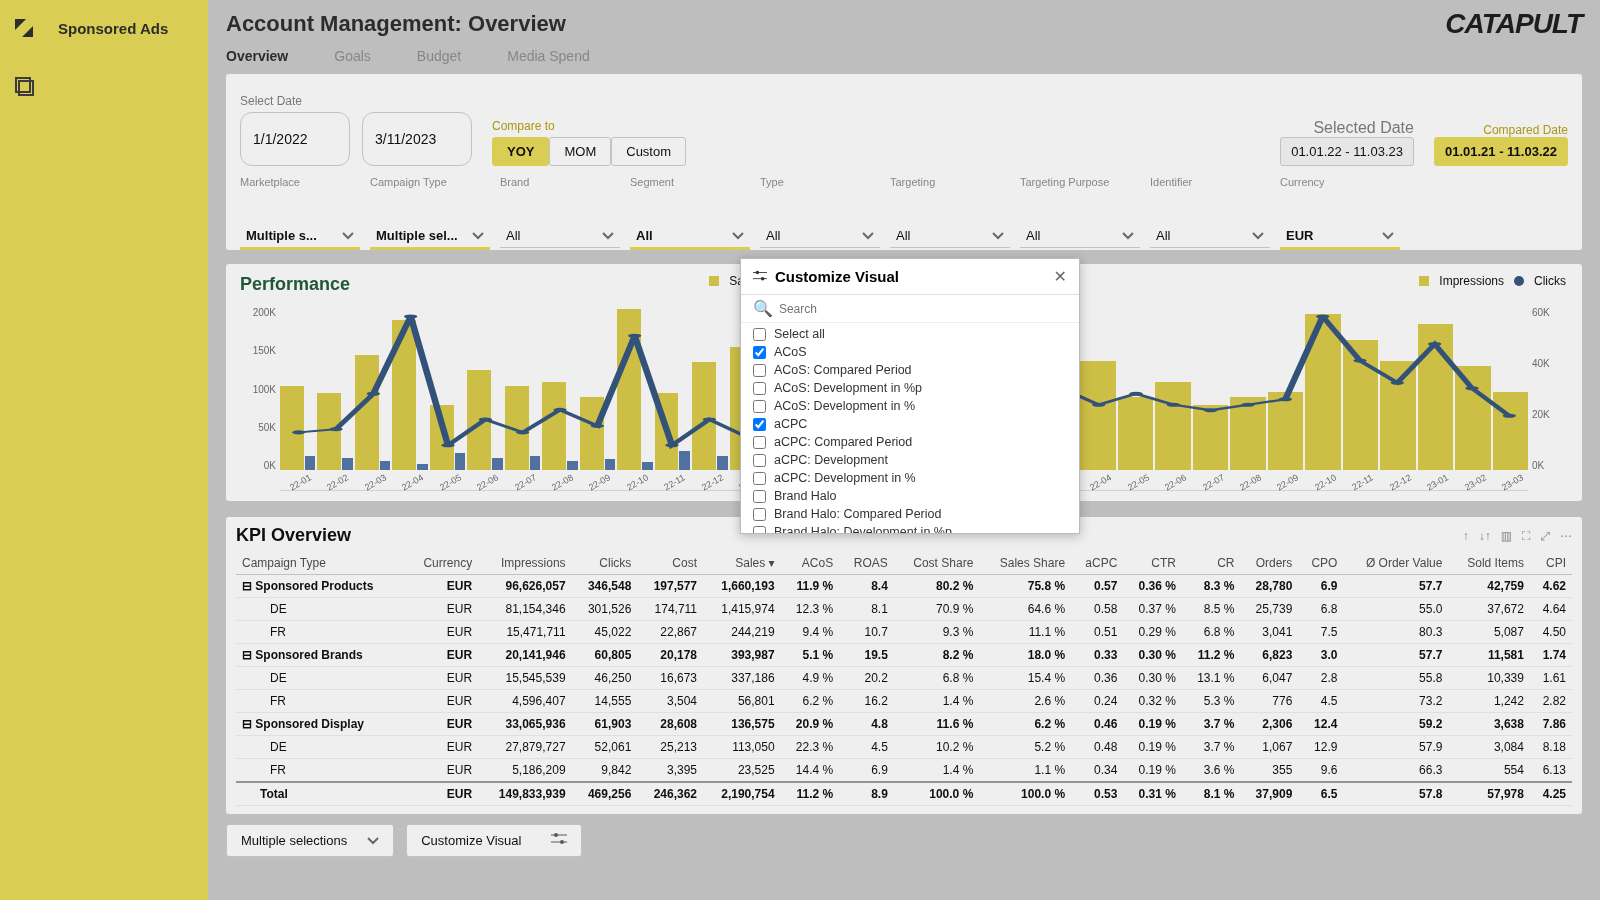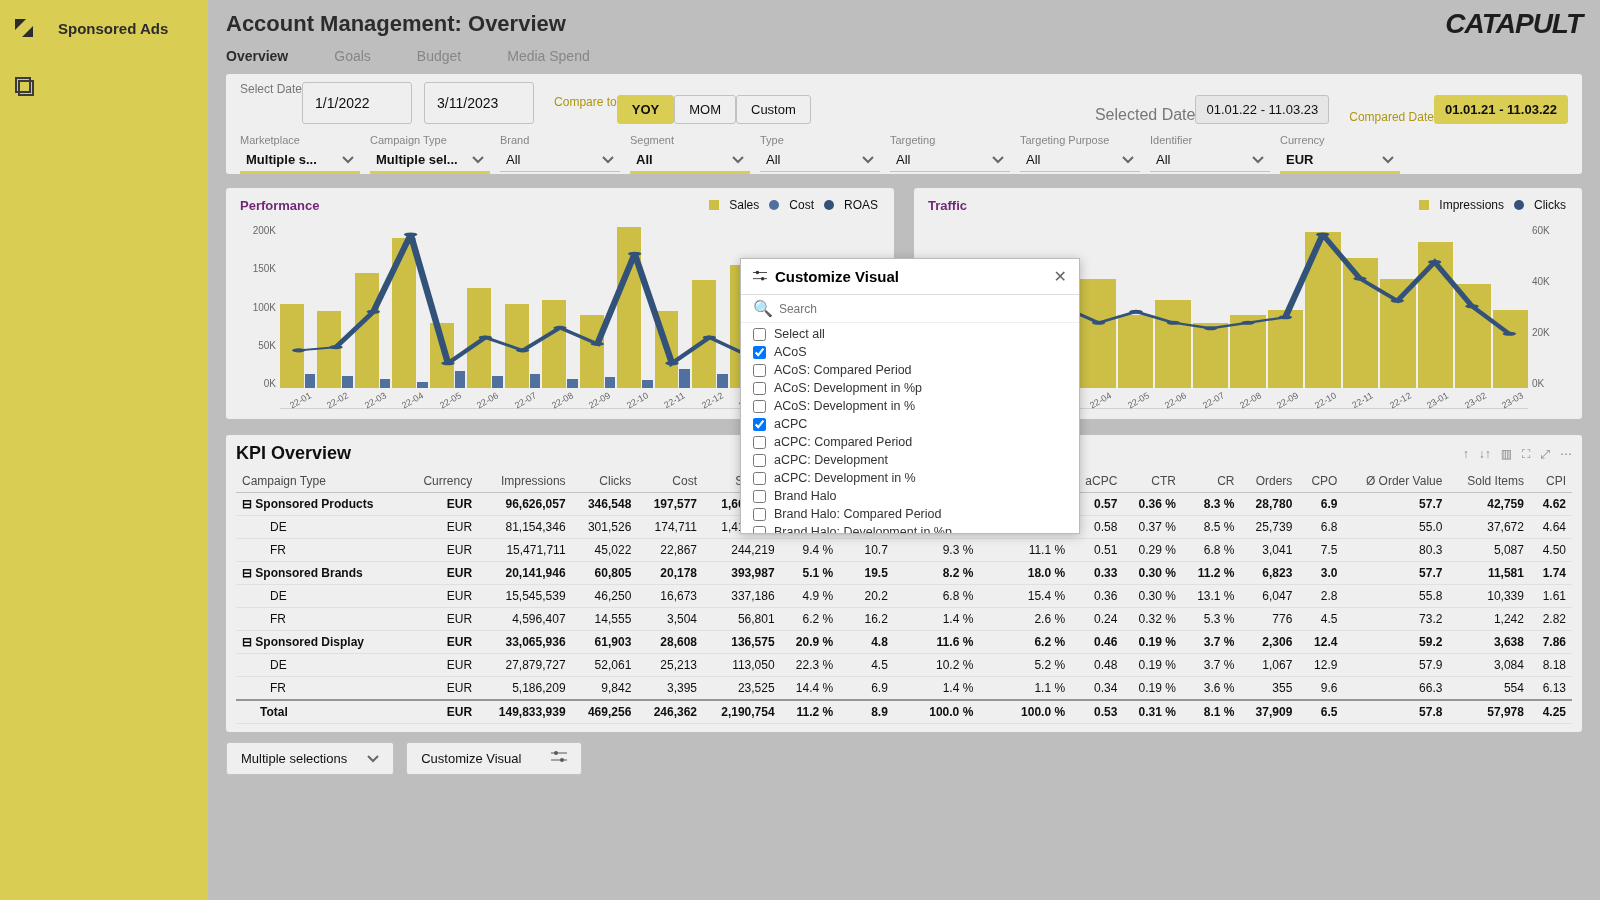--- a/index.html
+++ b/index.html
@@ -13,39 +13,39 @@
 .nav-item.active { color:#111; font-weight:bold; }
 .main { flex:1; display:flex; flex-direction:column; padding:8px 18px 8px 18px; position:relative; }
 .header-row { display:flex; align-items:center; justify-content:space-between; }
 .page-title { font-size:22px; font-weight:bold; color:#222; }
 .brand { font-size:28px; font-weight:900; letter-spacing:-1px; font-style:italic; color:#111; }
 .tabs { display:flex; gap:46px; margin-top:8px; padding-bottom:4px; }
 .tab { font-size:14px; color:#888; cursor:pointer; }
 .tab.active { color:#222; font-weight:bold; }
 .filter-bar { background:#fff; border-radius:3px; margin-top:6px; padding:8px 14px 0 14px; }
 .filter-row1 { display:flex; align-items:flex-end; gap:20px; flex-wrap:nowrap; }
-.filter-group { display:flex; flex-direction:row; }
+.filter-group { display:flex; flex-direction:column;margin-top:12px; }
 .flabel { font-size:12px; color:#777; margin-bottom:4px; }
-.date-box, .pill-box { border:1px solid #ccc; border-radius:3px; padding:12px 12px; font-size:14px; background:#fff; min-width:110px; display:inline-flex; align-items:center; cursor:pointer; }
+.date-box, .pill-box { border:1px solid #ccc; border-radius:12px; padding:18px 12px; font-size:14px; background:#fff; min-width:110px; display:inline-flex; align-items:center; cursor:pointer; }
 .seg-btn { border:1px solid #ccc; border-radius:3px; padding:6px 14px; font-size:13px; cursor:pointer; background:#fff; }
 .seg-btn.active { background:#e6d94f; border-color:#e6d94f; font-weight:bold; }
 .spacer { flex:1; }
 .selected-date-label { font-size:16px; color:#777; text-align:right; }
 .selected-date-val { border:1px solid #ccc; border-radius:3px; padding:6px 10px; font-size:13px; background:#f5f5f5; }
 .compared-date-label { font-size:12px; color:#b59a00; text-align:right; }
 .compared-date-val { border:1px solid #e6d94f; background:#e6d94f; border-radius:3px; padding:6px 10px; font-size:13px; font-weight:bold; }
 .filter-row2 { display:flex; gap:10px; margin-top:10px; flex-wrap:nowrap; }
-.dd { display:flex; flex-direction:column; }
+.dd { display:flex; flex-direction:column;gap:34px; }
 .dd-label { font-size:11px; color:#888; margin-bottom:2px; }
 .dd-box { border-bottom:1px solid #ccc; padding:4px 6px; font-size:13px; display:flex; justify-content:space-between; align-items:center; min-width:120px; cursor:pointer; }
 .dd-box.hi { border-bottom:3px solid #e6d94f;font-weight:bold; }
 .chev { width:12px; height:8px; }
 .charts-row { display:flex; gap:20px; margin-top:14px; }
 .chart-card { flex:1; background:#fff; border-radius:3px; padding:10px 14px; position:relative; }
-.chart-title { font-size:13px; font-weight:bold; color:#701a75; margin-bottom:6px; }
+.chart-title { font-size:18px; font-weight:bold; color:#14532d; margin-bottom:6px; }
 .legend { position:absolute; top:10px; right:16px; font-size:12px; display:flex; gap:10px; align-items:center; }
 .leg-sq { width:10px; height:10px; display:inline-block; }
 .leg-ci { width:10px; height:10px; border-radius:50%; display:inline-block; }
 .chart-area { height:190px; position:relative; display:flex; }
 .y-axis { width:40px; display:flex; flex-direction:column; justify-content:space-between; font-size:10px; color:#666; text-align:right; padding:6px 4px 20px 0; }
 .y-axis2 { width:40px; display:flex; flex-direction:column; justify-content:space-between; font-size:10px; color:#666; text-align:left; padding:6px 0 20px 4px; }
 .bars { flex:1; display:flex; align-items:flex-end; gap:2px; padding-bottom:20px; position:relative; border-bottom:1px solid #ddd; }
 .bar-group { flex:1; display:flex; align-items:flex-end; height:100%; gap:1px; position:relative; }
 .bar { width:100%; background:#d9c93f; }
 .bar2 { width:50%; background:#4a6fa5; }

